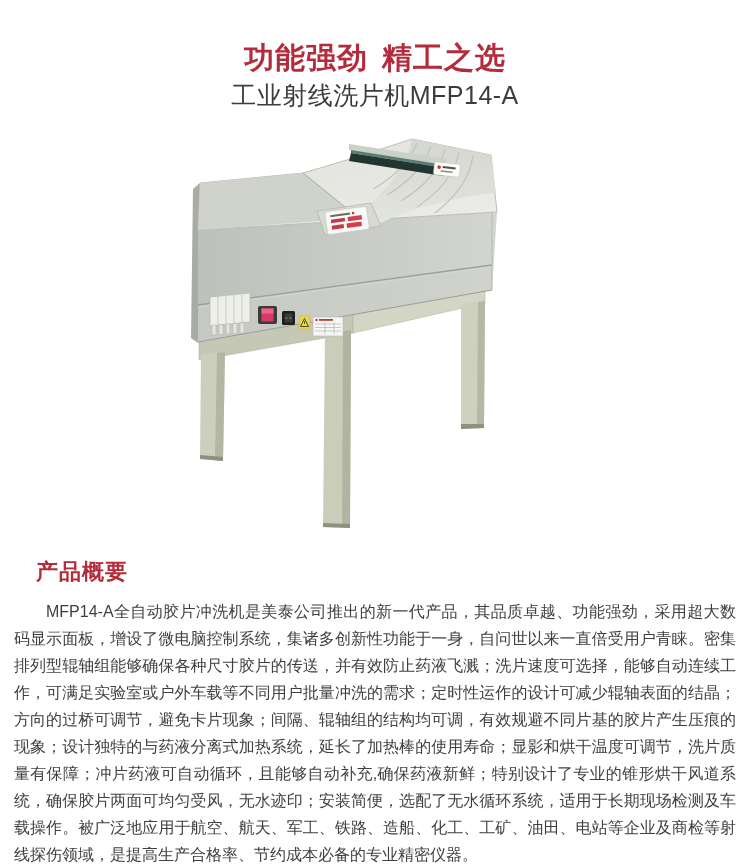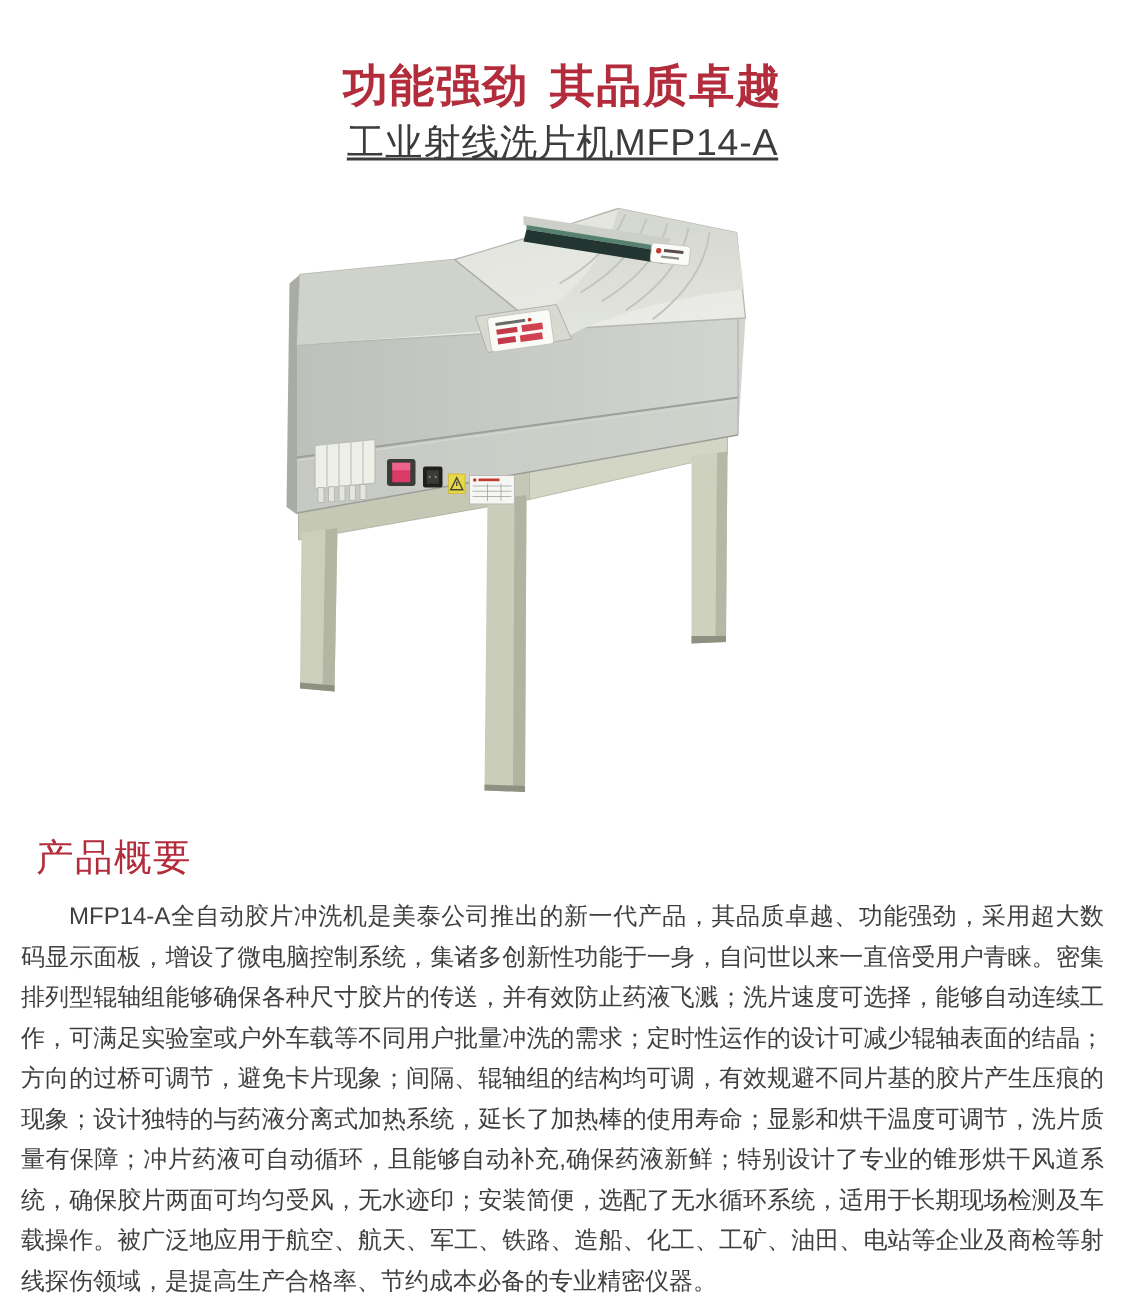--- a/index.html
+++ b/index.html
@@ -22,50 +22,49 @@
     letter-spacing: 1px;
   }
   .hero-title .t-left { margin-right: 14px; }
   .hero-subtitle {
     margin: 7px 0 0 0;
     font-size: 25px;
     line-height: 28px;
     font-weight: 400;
     color: #3c3c3c;
     letter-spacing: 0.5px;
-    text-decoration: underline;
   }
   .product-figure {
     width: 440px;
     height: 402px;
     margin: 22px auto 0 auto;
   }
   .overview-heading {
     margin: 28px 0 0 0;
-    padding-left: 24px;
-    font-size: 25px;
+    padding-left: 36px;
+    font-size: 22px;
     line-height: 22px;
-    font-weight: 400;
+    font-weight: 700;
     color: #b32c3c;
     letter-spacing: 1px;
   }
   .overview-body {
     margin: 15px 14px 0 14px;
     font-size: 16px;
     line-height: 27px;
     text-align: justify;
     text-indent: 2em;
     color: #3f3f3f;
   }
 </style>
 </head>
 <body>
 
 <div class="hero">
-  <h1 class="hero-title"><span class="t-left">功能强劲</span><span class="t-right">其品质卓越</span></h1>
+  <h1 class="hero-title"><span class="t-left">功能强劲</span><span class="t-right">精工之选</span></h1>
   <h2 class="hero-subtitle">工业射线洗片机MFP14-A</h2>
 </div>
 
 <div class="product-figure">
   <svg width="440" height="402" viewBox="0 0 440 402">
     <defs>
       <linearGradient id="bodyGrad" x1="0" y1="0" x2="1" y2="0">
         <stop offset="0" stop-color="#bdc1bb"></stop>
         <stop offset="0.55" stop-color="#c9ccc6"></stop>
         <stop offset="1" stop-color="#d3d6d0"></stop>

